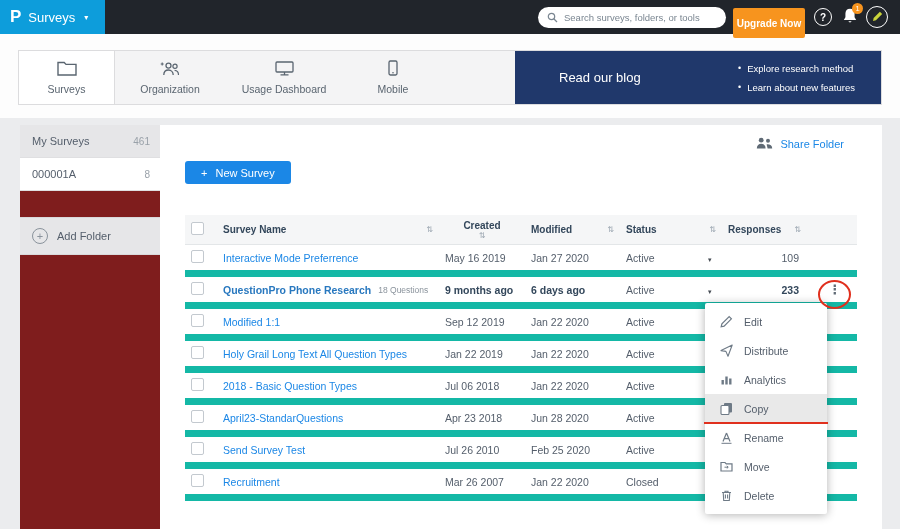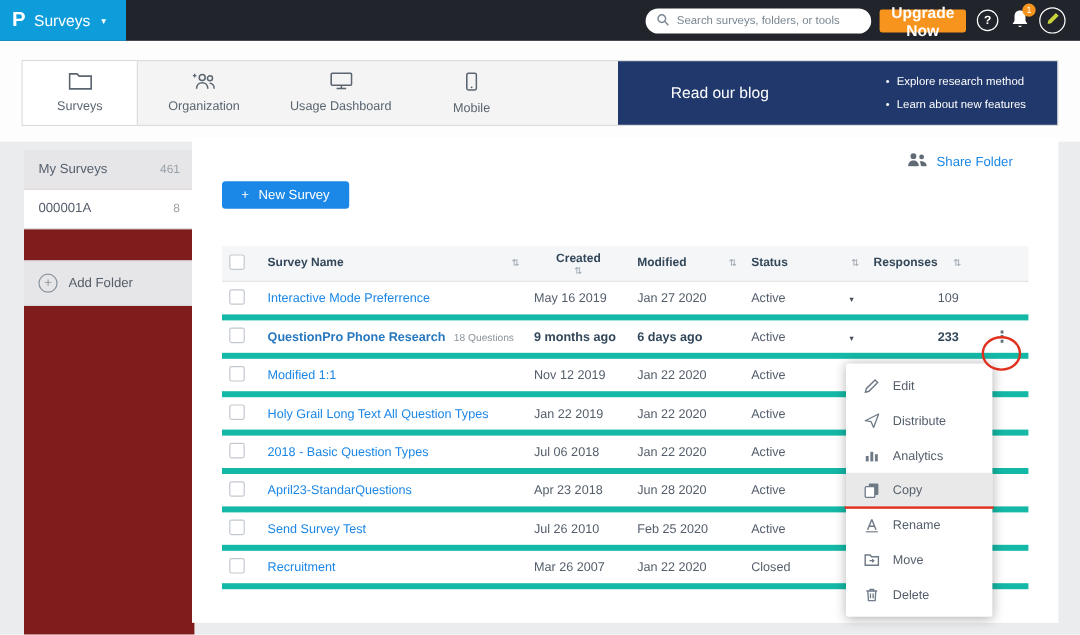--- a/index.html
+++ b/index.html
@@ -9,21 +9,21 @@
 
   
   .topbar { position:absolute; left:0; top:0; width:900px; height:34px; background:#21252b; z-index:5; }
   .logo-box { position:absolute; left:0; top:0; width:105px; height:34px; background:#0d9ddb; display:flex; align-items:center; padding:0 10px; gap:7px; }
   .logo-p { color:#fff; font-weight:bold; font-size:17px; }
   .logo-label { color:#fff; font-size:13px; }
   .logo-caret { color:#fff; font-size:8px; margin-left:2px; }
   .searchbox { position:absolute; left:538px; top:7px; width:188px; height:21px; background:#fff; border-radius:11px; display:flex; align-items:center; padding:0 9px; gap:6px; }
   .searchbox input { border:none; outline:none; flex:1; font-size:9.5px; color:#333; background:transparent; font-family:Liberation Sans, sans-serif; }
   .searchbox input::placeholder { color:#7a8691; }
-  .upgrade-btn { position:absolute; left:733px; top:8px; width:72px; height:19px; background:#f7941e; border:none; border-radius:2px; color:#fff; font-size:13px; font-weight:bold; display:flex; align-items:center; justify-content:center; font-family:inherit; }
+  .upgrade-btn { position:absolute; left:733px; top:8px; width:72px; height:30px; background:#f7941e; border:none; border-radius:2px; color:#fff; font-size:10px; font-weight:bold; display:flex; align-items:center; justify-content:center; font-family:inherit; }
   .help-circle { position:absolute; left:814px; top:8px; width:18px; height:18px; border:1.5px solid #fff; border-radius:50%; color:#fff; font-size:10px; font-weight:bold; display:flex; align-items:center; justify-content:center; }
   .bell-wrap { position:absolute; left:842px; top:7px; width:16px; height:18px; }
   .bell-badge { position:absolute; left:852px; top:3px; min-width:11px; height:11px; background:#f7941e; border-radius:6px; color:#fff; font-size:7.5px; display:flex; align-items:center; justify-content:center; padding:0 2px; }
   .avatar-circle { position:absolute; left:866px; top:6px; width:22px; height:22px; border:1.5px solid #fff; border-radius:50%; display:flex; align-items:center; justify-content:center; }
 
   
   .white-band { position:absolute; left:0; top:34px; width:900px; height:84px; background:#fdfdfd; }
   .tabstrip { position:absolute; left:18px; top:50px; width:864px; height:55px; background:#f4f4f5; border:1px solid #dcdcde; display:flex; }
   .tab { width:96px; display:flex; flex-direction:column; align-items:center; justify-content:center; gap:5px; font-size:10.5px; color:#5a6570; }
   .tab.t2 { width:110px; } .tab.t3 { width:118px; } .tab.t4 { width:100px; }
@@ -38,27 +38,27 @@
   .sidebar { position:absolute; left:20px; top:125px; width:142px; height:404px; background:#7f1d1d; }
   .side-row { height:33px; display:flex; align-items:center; padding:0 12px; font-size:11px; color:#545e6b; border-bottom:1px solid #dfdfe1; }
   .side-row.plain { background:#e6e6e8; }
   .side-row.selected { background:#fff;gap:21px; }
   .side-count { margin-left:auto; font-size:10px; color:#99a1a9; }
   .side-spacer { height:26px; }
   .add-folder { height:38px; display:flex; align-items:center; gap:9px; padding:0 12px; background:#e6e6e8; border-top:1px solid #d9d9db; border-bottom:1px solid #d9d9db; font-size:11px; color:#545e6b; }
   .plus-circle { width:16px; height:16px; border:1px solid #8a939c; border-radius:50%; color:#8a939c; font-size:11px; line-height:14px; display:flex; align-items:center; justify-content:center; }
 
   
-  .content { position:absolute; left:160px; top:115px; width:722px; height:404px; background:#fff; }
+  .content { position:absolute; left:160px; top:125px; width:722px; height:404px; background:#fff; }
   .share-folder { position:absolute; top:12px; right:38px; display:flex; align-items:center; gap:7px; font-size:11px; color:#1b87e6; }
   .new-survey-btn { position:absolute; left:25px; top:36px; height:23px; padding:0 16px; background:#1b87e6; border:none; border-radius:3px; color:#fff; font-size:11px; display:flex; align-items:center; gap:8px; font-family:inherit; }
 
   .table { position:absolute; left:25px; top:90px; width:672px; }
   .thead { display:flex; align-items:center; height:30px; background:#f5f6f7; border-bottom:1px solid #e3e6e8; font-size:10px; color:#33475b; font-weight:bold; }
-  .trow { display:flex; align-items:center; height:32px; border-bottom:5px solid #14b8a6; font-size:10.5px; color:#545e6b; }
+  .trow { display:flex; align-items:center; height:32px; border-bottom:7px solid #14b8a6; font-size:10.5px; color:#545e6b; }
   .c-cb { width:38px; padding-left:6px; }
   .c-name { width:222px; display:flex; align-items:center; }
   .c-created { width:86px;flex-direction:column; } .c-modified { width:95px; }
   .c-status { width:72px; } .c-caret { width:30px; padding-left:10px; }
   .c-resp { width:85px; text-align:right; padding-right:14px; }
   .c-dots { width:44px; text-align:center; }
   .h-name { width:222px; } .h-status { width:102px; } .h-resp { width:85px; }
   .hcell { display:flex; align-items:center; justify-content:space-between; padding-right:12px; }
   .sort { font-size:8px; color:#9aa5b0; font-weight:normal; }
   .checkbox { width:13px; height:13px; border:1px solid #c3c9cf; border-radius:2px; background:#fff; display:inline-block; }
@@ -258,21 +258,21 @@
         <div class="c-caret"><span class="row-caret" data-interactable="true">▾</span></div>
         <div class="c-resp bold-cell" data-interactable="false">233</div>
         <div class="c-dots"><span class="dots" data-interactable="true">⋮</span></div>
       </div>
 
       <div class="trow" data-interactable="true">
         <div class="c-cb"><span class="checkbox" data-interactable="true"></span></div>
         <div class="c-name">
             <a class="survey-link" data-interactable="true">Modified 1:1</a>
           </div>
-        <div class="c-created" data-interactable="false">Nov 12 2019</div>
+        <div class="c-created" data-interactable="false">Sep 12 2019</div>
         <div class="c-modified" data-interactable="false">Jan 22 2020</div>
         <div class="c-status" data-interactable="false">Active</div>
         <div class="c-caret"><span class="row-caret" data-interactable="true">▾</span></div>
         <div class="c-resp" data-interactable="false"></div>
         <div class="c-dots"></div>
       </div>
 
       <div class="trow" data-interactable="true">
         <div class="c-cb"><span class="checkbox" data-interactable="true"></span></div>
         <div class="c-name">

